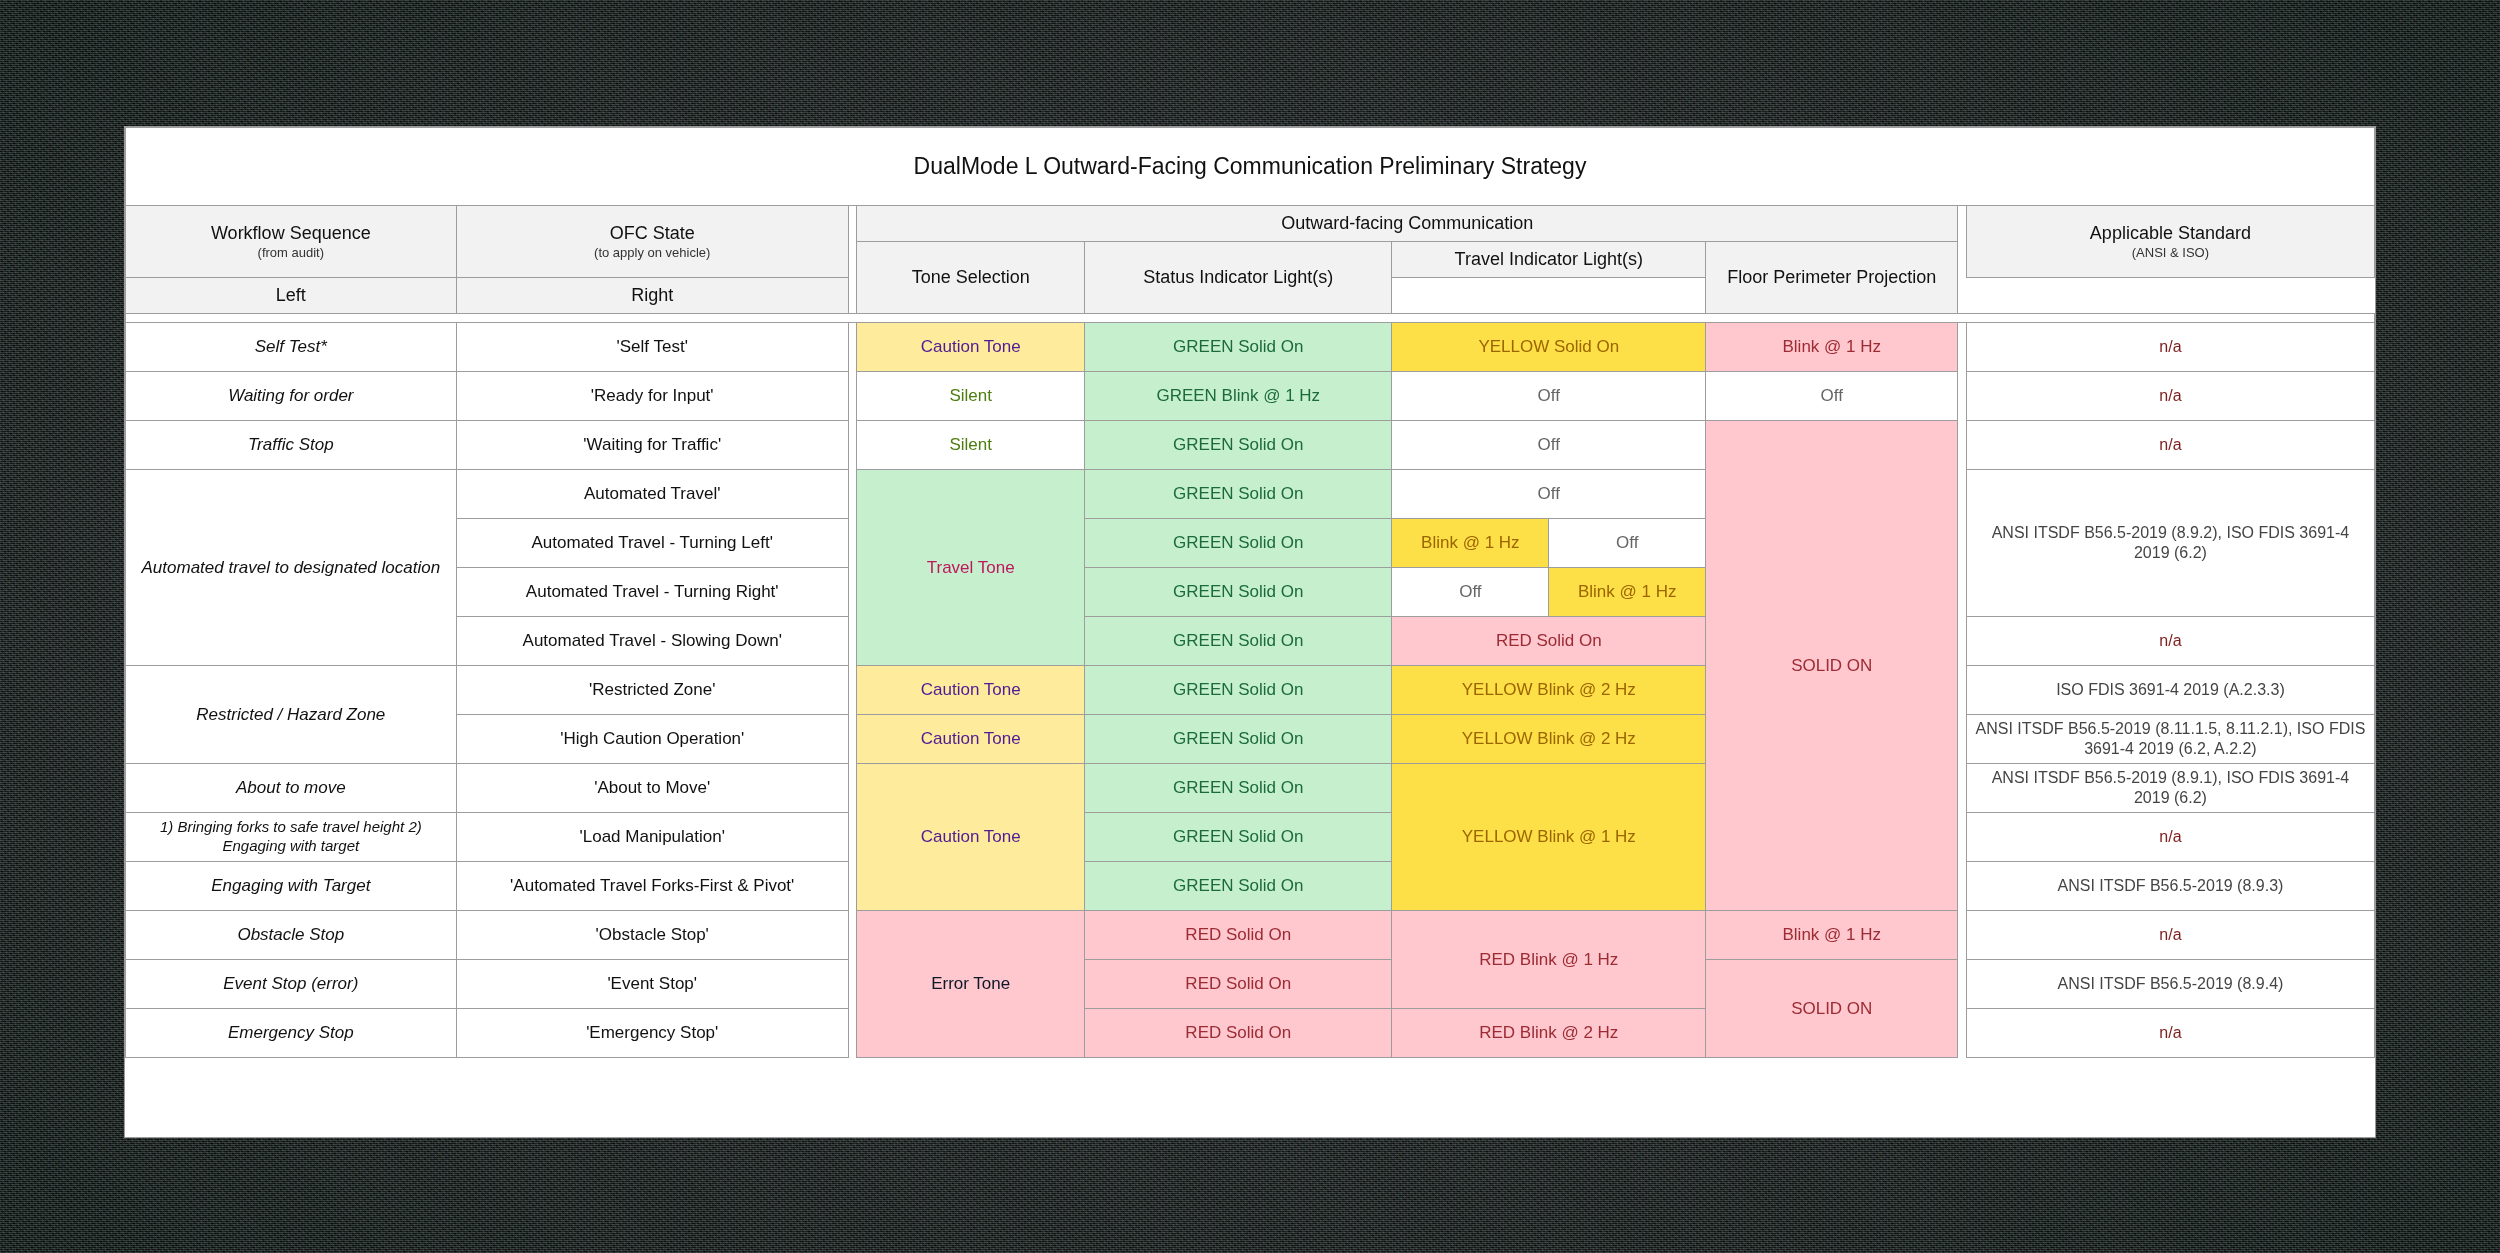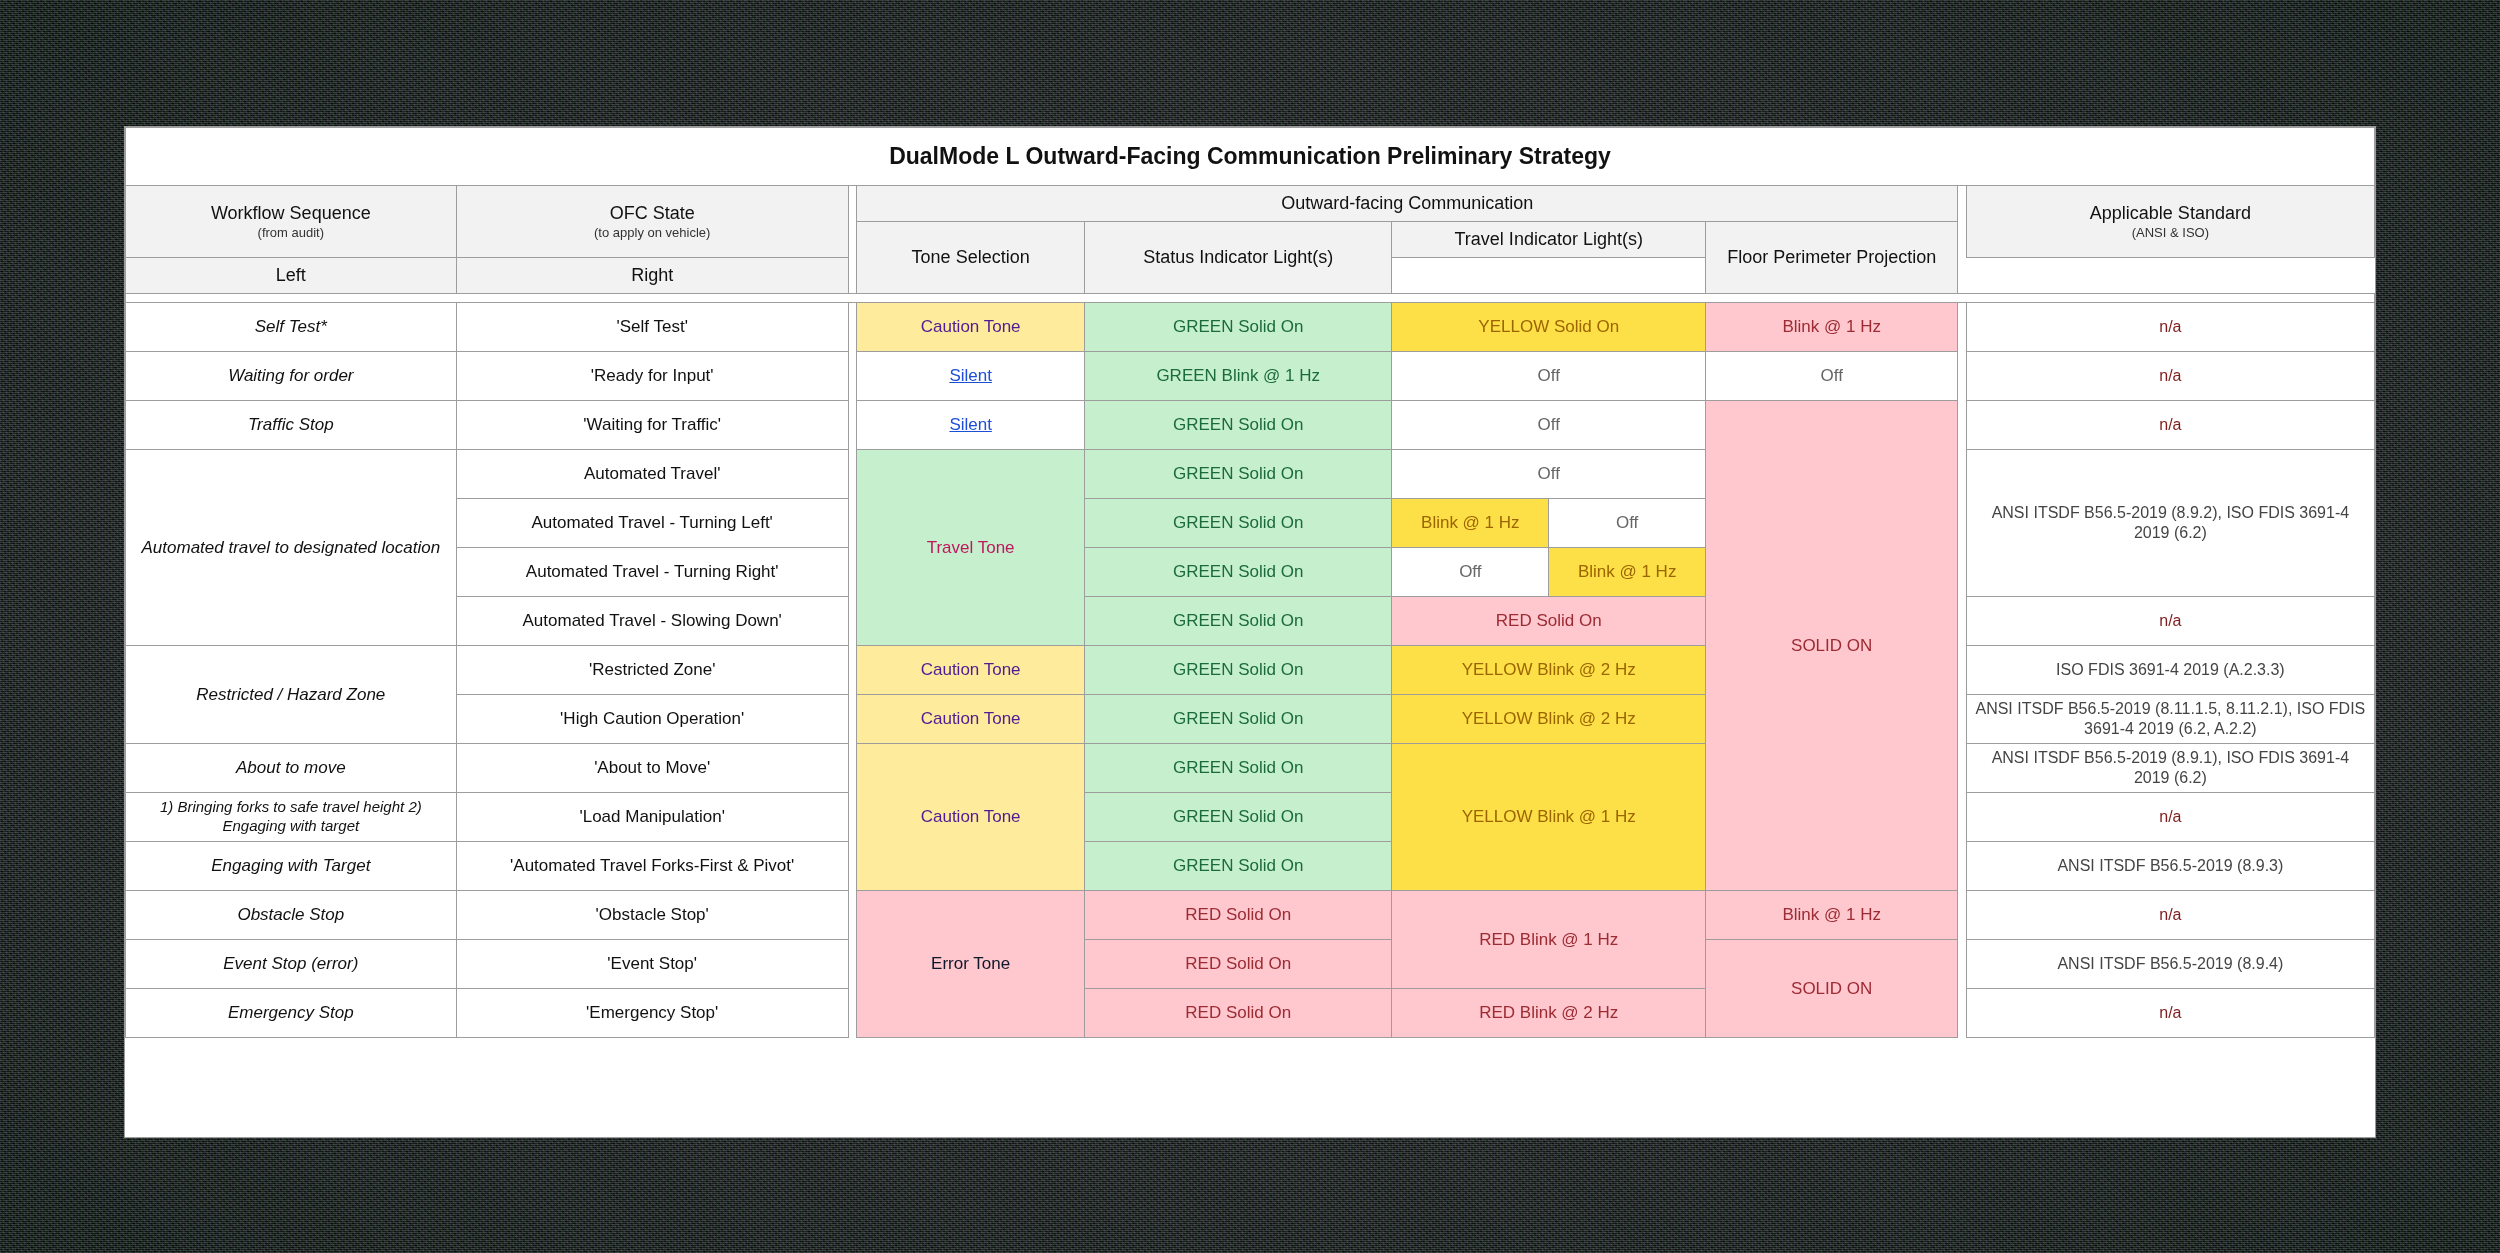--- a/index.html
+++ b/index.html
@@ -59,23 +59,23 @@
   table.sheet td {
     border: 1px solid #9d9d9d;
     text-align: center;
     vertical-align: middle;
     padding: 4px 6px;
     box-sizing: border-box;
     line-height: 1.25;
   }
 
   .title-cell {
-    font-weight: bold;
+    font-weight: normal;
     font-size: 23px;
-    height: 58px;
+    height: 78px;
     border: 1px solid #9d9d9d;
   }
 
   .hdr {
     background: #f2f2f2;
     font-size: 18px;
     height: 36px;
   }
   .hdr .sub {
     display: block;
@@ -90,21 +90,21 @@
     font-size: 17px;
   }
   .wf-small { font-size: 15px; }
 
   .green-fill { background: #c6efce; color: #1b6b3a; }
   .yellow-fill { background: #fde047; color: #9c6500; }
   .red-fill { background: #ffc7ce; color: #9c2b34; }
   .white-fill { background: #ffffff; color: #666; }
 
   .tone-caution { background: #ffeb9c; color: #4c1d95; }
-  .tone-silent { background: #ffffff; color: #1d4ed8; text-decoration: underline; }
+  .tone-silent { background: #ffffff; color: #4d7c0f; }
   .tone-travel { background: #c6efce; color: #be185d; }
   .tone-error { background: #ffc7ce; color: #0f172a; }
 
   .std { font-size: 16px; color: #444; }
   .na { color: #7f1d1d; }
 
   .gapcol { border: none !important; background: transparent; width: 8px; }
   .spacer-row td { border: none; height: 6px; padding: 0; }
 </style>
 </head>

